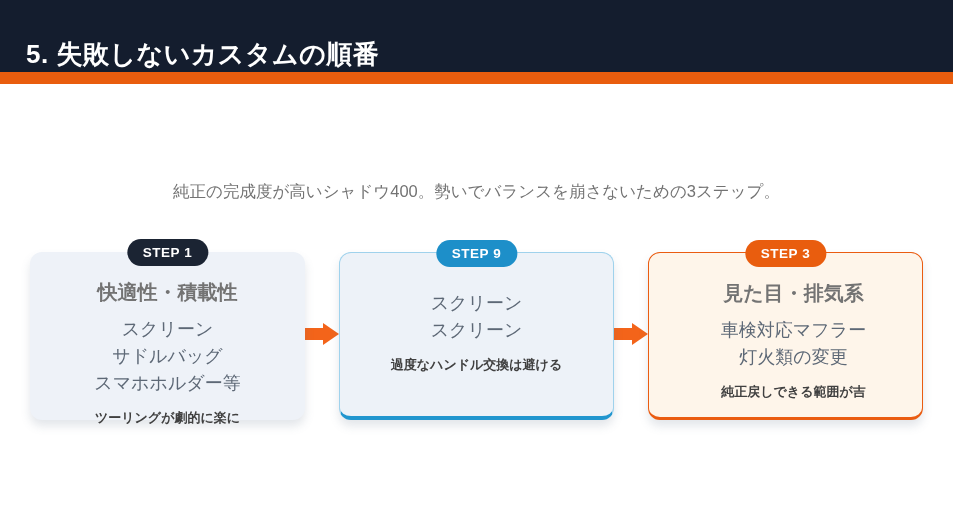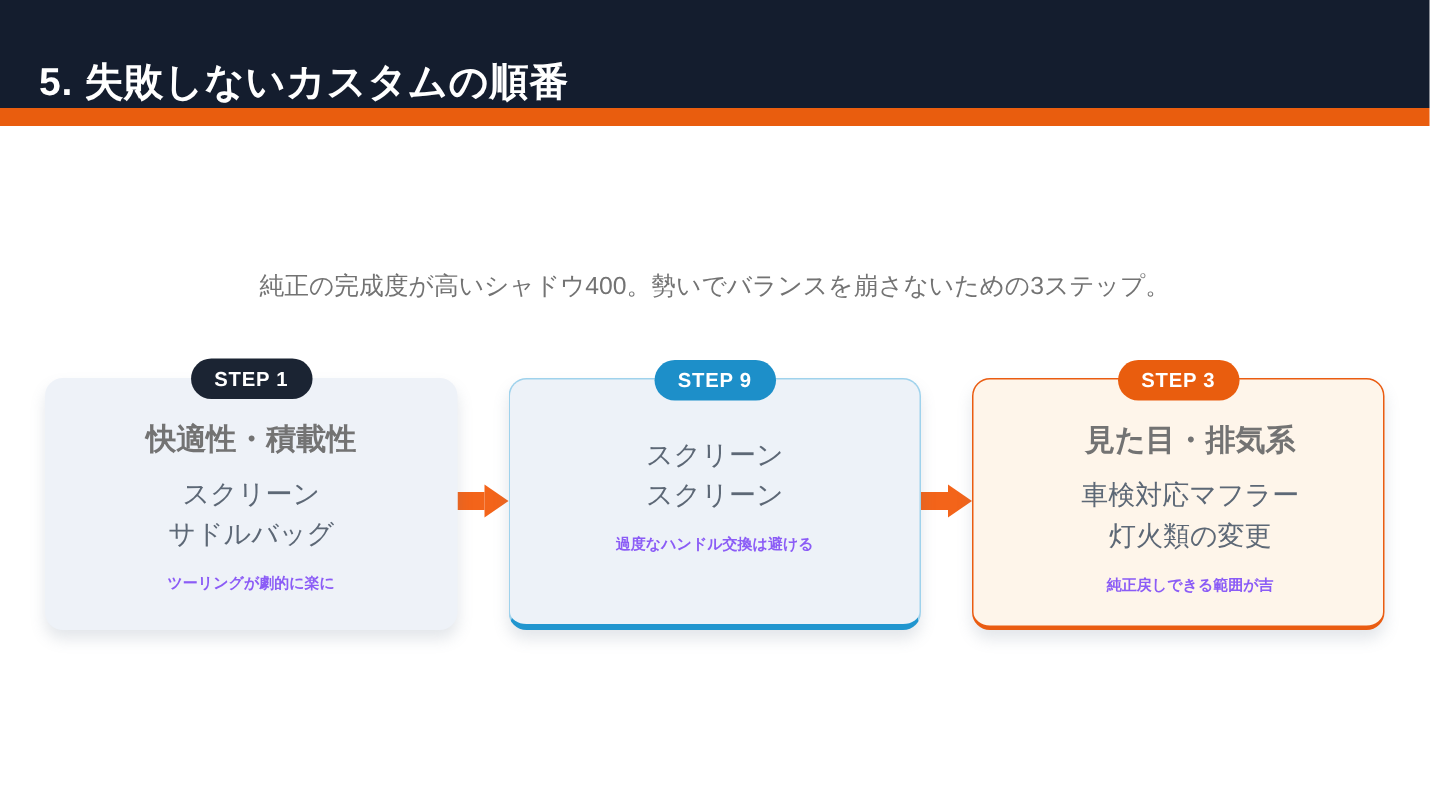--- a/index.html
+++ b/index.html
@@ -91,23 +91,23 @@
     margin: 0 0 10px 0;
   }
   .card-items {
     font-size: 18px;
     color: #5d6876;
     line-height: 1.5;
   }
   .card-items.items-two { margin-top: 10px; }
   .card-note {
     margin-top: 12px;
-    font-size: 10px;
+    font-size: 13px;
     font-weight: bold;
-    color: #8b5cf6;
+    color: #404040;
   }
 
   
   .arrow {
     display: flex;
     align-items: center;
     align-self: flex-start;
     margin-top: 71px;
     width: 34px;
     flex-shrink: 0;
@@ -133,20 +133,21 @@
   <p class="subtitle">純正の完成度が高いシャドウ400。勢いでバランスを崩さないための3ステップ。</p>
 
   <div class="steps-row">
 
     <div class="card card-1">
       <div class="badge badge-1">STEP 1</div>
       <div class="card-title">快適性・積載性</div>
       <div class="card-items">
         <div>スクリーン</div>
         <div>サドルバッグ</div>
+        <div>スマホホルダー等</div>
       </div>
       <div class="card-note">ツーリングが劇的に楽に</div>
     </div>
 
     <div class="arrow">
       <div class="arrow-shaft"></div>
       <div class="arrow-head"></div>
     </div>
 
     <div class="card card-2">

